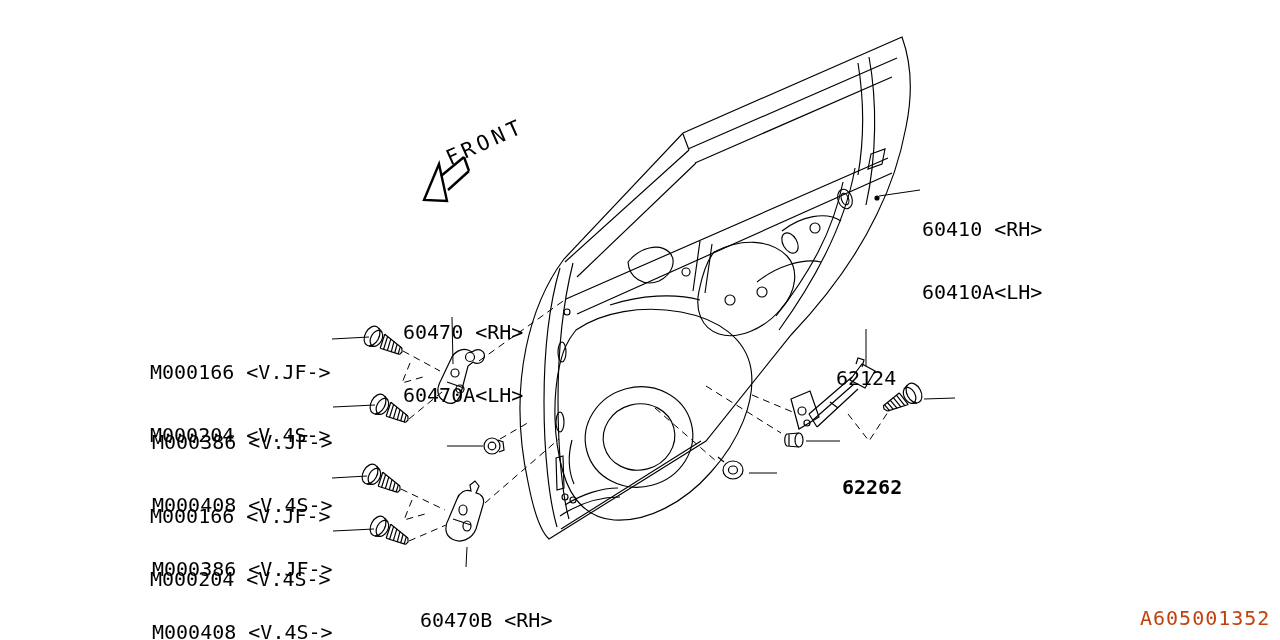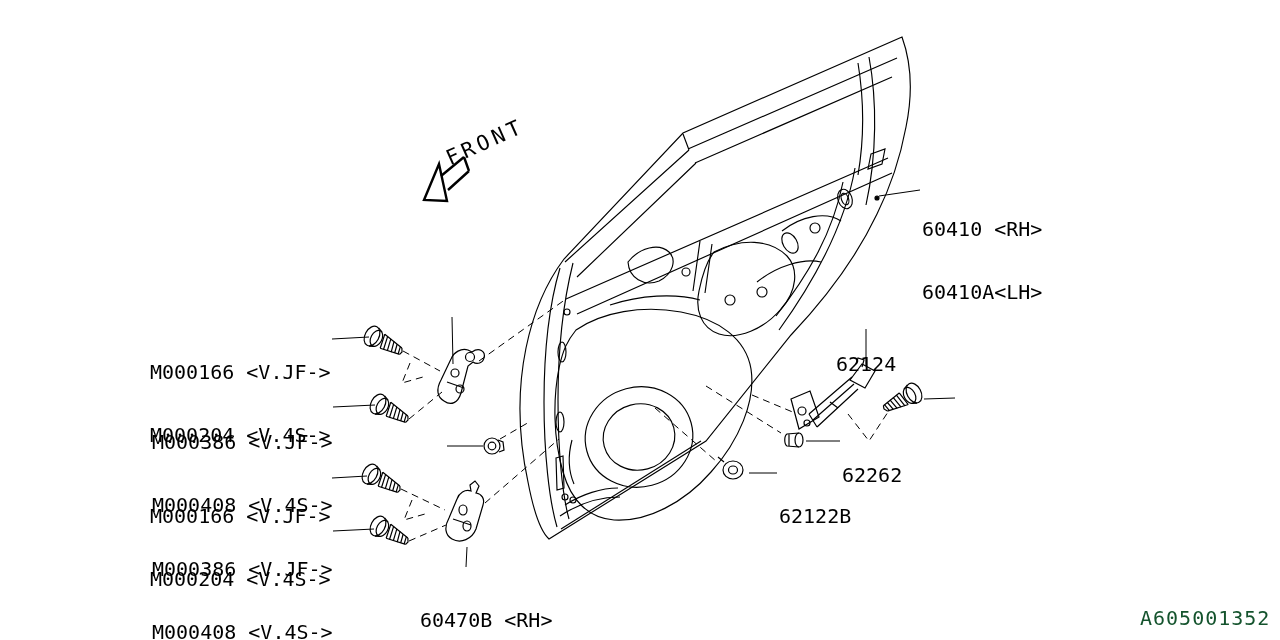--- a/index.html
+++ b/index.html
@@ -3,21 +3,21 @@
 <meta charset="utf-8">
 <style>
   html,body{margin:0;padding:0;background:#ffffff;}
   .stage{position:relative;width:1280px;height:640px;background:#ffffff;overflow:hidden;
          font-family:"DejaVu Sans Mono","Liberation Mono",monospace;}
   .stage svg{position:absolute;left:0;top:0;}
   .callout{position:absolute;font-size:20px;line-height:21px;color:#000;white-space:pre;
            font-family:"DejaVu Sans Mono","Liberation Mono",monospace;}
   .front-label{position:absolute;left:452px;top:146px;font-size:21px;letter-spacing:4px;color:#000;
                transform:rotate(-24deg);transform-origin:0 100%;white-space:pre;}
-  .drawing-no{position:absolute;left:1140px;top:606px;font-size:20px;letter-spacing:1px;color:#14532d;white-space:pre;}
+  .drawing-no{position:absolute;left:1140px;top:606px;font-size:20px;letter-spacing:1px;color:#c2410c;white-space:pre;}
   .lineart{stroke:#000;fill:none;}
 </style>
 </head>
 <body>
 
 <div class="stage">
 
   <svg width="1280" height="640" viewBox="0 0 1280 640">
     <defs>
       <g id="bolt" class="lineart" stroke-width="1.2">
@@ -166,20 +166,24 @@
   <div class="callout" style="left:150px;top:320px;">
     <div>M000166 &lt;V.JF-&gt;</div>
     <div>M000204 &lt;V.4S-&gt;</div>
   </div>
 
   <div class="callout" style="left:152px;top:390px;">
     <div>M000386 &lt;V.JF-&gt;</div>
     <div>M000408 &lt;V.4S-&gt;</div>
   </div>
 
+  <div class="callout" style="left:403px;top:280px;">
+    <div>60470 &lt;RH&gt;</div>
+    <div>60470A&lt;LH&gt;</div>
+  </div>
 
 
   <div class="callout" style="left:150px;top:464px;">
     <div>M000166 &lt;V.JF-&gt;</div>
     <div>M000204 &lt;V.4S-&gt;</div>
   </div>
 
   <div class="callout" style="left:152px;top:517px;">
     <div>M000386 &lt;V.JF-&gt;</div>
     <div>M000408 &lt;V.4S-&gt;</div>
@@ -188,30 +192,27 @@
   <div class="callout" style="left:420px;top:568px;">
     <div>60470B &lt;RH&gt;</div>
     
   </div>
 
   <div class="callout" style="left:922px;top:177px;">
     <div>60410 &lt;RH&gt;</div>
     <div>60410A&lt;LH&gt;</div>
   </div>
 
-  <div class="callout" style="left:836px;top:312px;">
+  <div class="callout" style="left:836px;top:326px;">
     <div>62124</div>
   </div>
 
 
-  <div class="callout" style="left:842px;top:423px;">
+  <div class="callout" style="left:842px;top:435px;font-weight:bold;">
     <div>62262</div>
   </div>
 
-  <div class="callout" style="left:779px;top:464px;">
-    <div>62122B</div>
-  </div>
 
   <div class="front-label">FRONT</div>
 
   <div class="drawing-no">A605001352</div>
 
 </div>
 
 </body></html>

